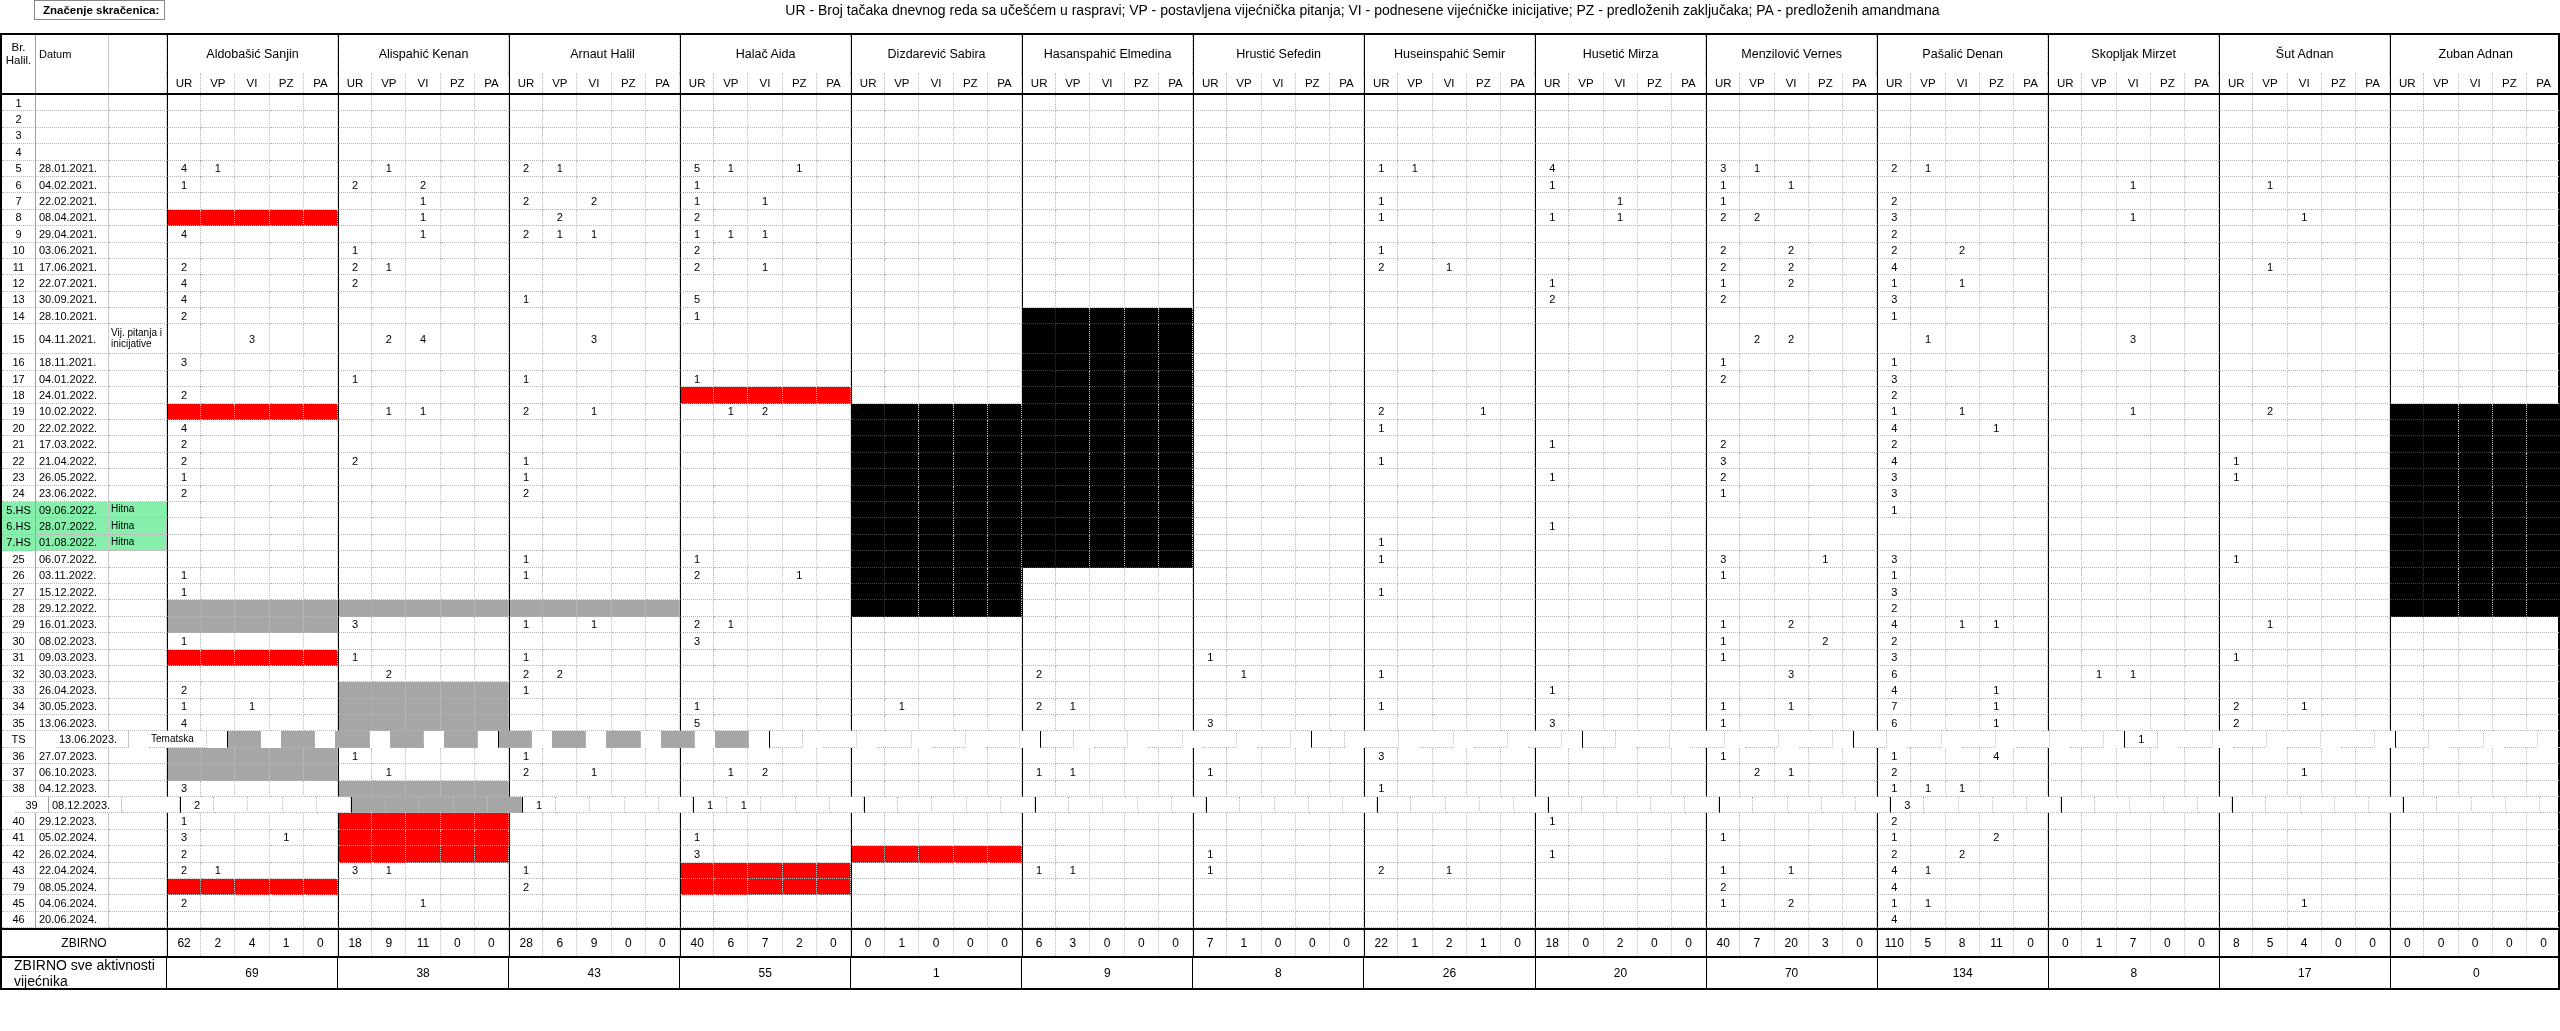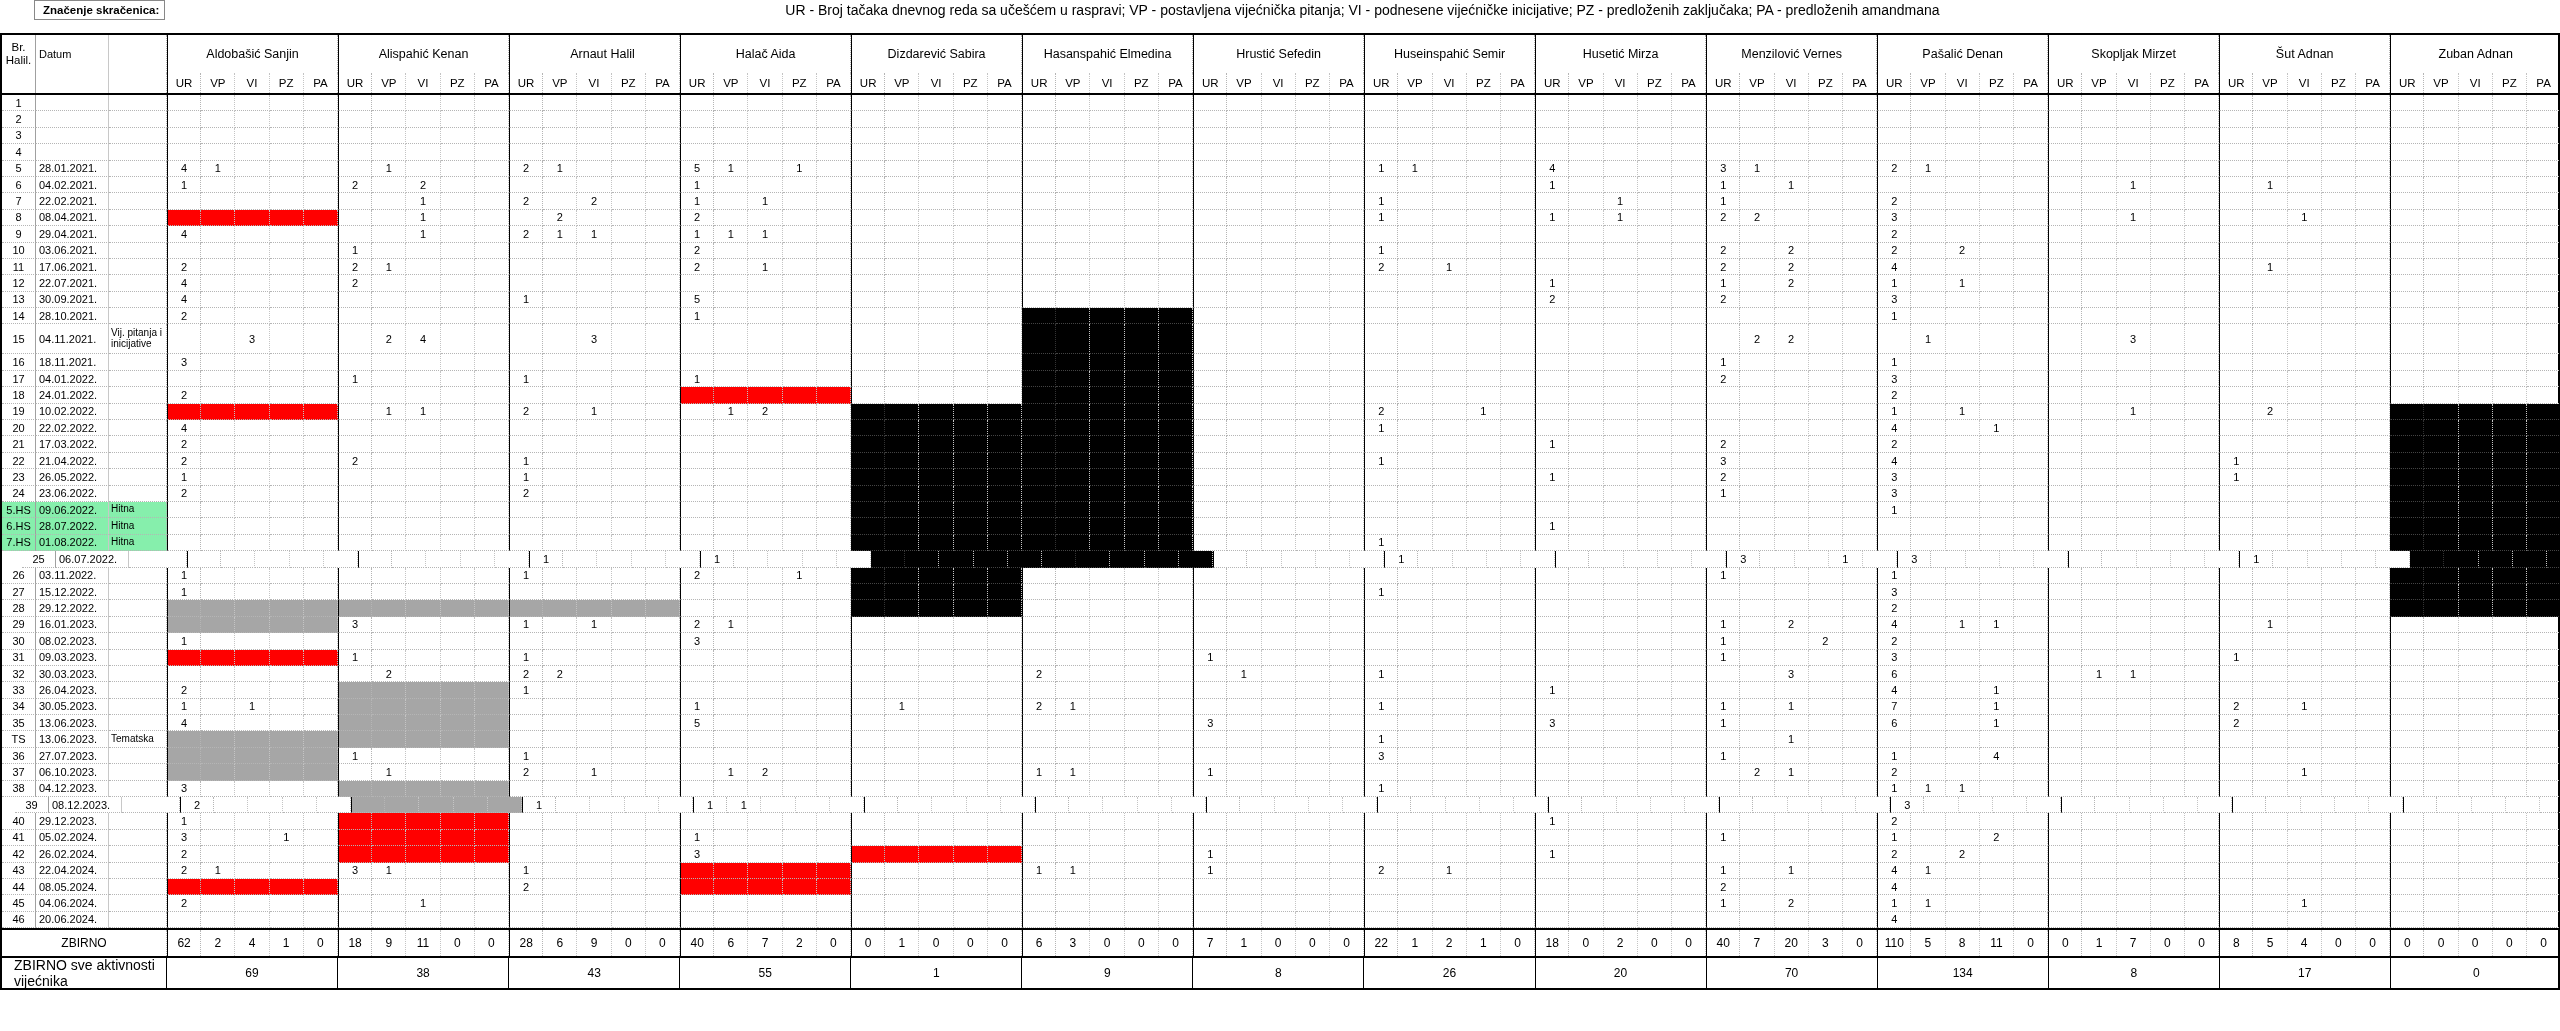--- a/index.html
+++ b/index.html
@@ -2168,21 +2168,21 @@
         <div class="cell dsep"></div>
         <div class="cell dsep"></div>
         <div class="cell dsep"></div>
         <div class="cell dsep"></div>
         <div class="cell gs black"></div>
         <div class="cell dsep black"></div>
         <div class="cell dsep black"></div>
         <div class="cell dsep black"></div>
         <div class="cell dsep black"></div>
       </div>
-      <div class="grow" style="height: 16.4px; padding-left: 20px;">
+      <div class="grow" style="height: 16.4px;">
         <div class="cell numcol">25</div>
         <div class="cell datecol">06.07.2022.</div>
         <div class="cell notecol"></div>
         <div class="cell gs"></div>
         <div class="cell dsep"></div>
         <div class="cell dsep"></div>
         <div class="cell dsep"></div>
         <div class="cell dsep"></div>
         <div class="cell gs"></div>
         <div class="cell dsep"></div>
@@ -2993,21 +2993,21 @@
         <div class="cell dsep"></div>
         <div class="cell dsep"></div>
         <div class="cell dsep"></div>
         <div class="cell dsep"></div>
         <div class="cell gs"></div>
         <div class="cell dsep"></div>
         <div class="cell dsep"></div>
         <div class="cell dsep"></div>
         <div class="cell dsep"></div>
       </div>
-      <div class="grow" style="height: 16.4px;">
+      <div class="grow" style="height: 16.4px; gap: 20px;">
         <div class="cell numcol">TS</div>
         <div class="cell datecol">13.06.2023.</div>
         <div class="cell notecol">Tematska</div>
         <div class="cell gs gray"></div>
         <div class="cell dsep gray"></div>
         <div class="cell dsep gray"></div>
         <div class="cell dsep gray"></div>
         <div class="cell dsep gray"></div>
         <div class="cell gs gray"></div>
         <div class="cell dsep gray"></div>
@@ -3669,21 +3669,21 @@
         <div class="cell dsep"></div>
         <div class="cell dsep"></div>
         <div class="cell dsep"></div>
         <div class="cell gs"></div>
         <div class="cell dsep"></div>
         <div class="cell dsep"></div>
         <div class="cell dsep"></div>
         <div class="cell dsep"></div>
       </div>
       <div class="grow" style="height: 16.4px;">
-        <div class="cell numcol">44</div>
+        <div class="cell numcol">79</div>
         <div class="cell datecol">08.05.2024.</div>
         <div class="cell notecol"></div>
         <div class="cell gs red"></div>
         <div class="cell dsep red"></div>
         <div class="cell dsep red"></div>
         <div class="cell dsep red"></div>
         <div class="cell dsep red"></div>
         <div class="cell gs"></div>
         <div class="cell dsep"></div>
         <div class="cell dsep"></div>

